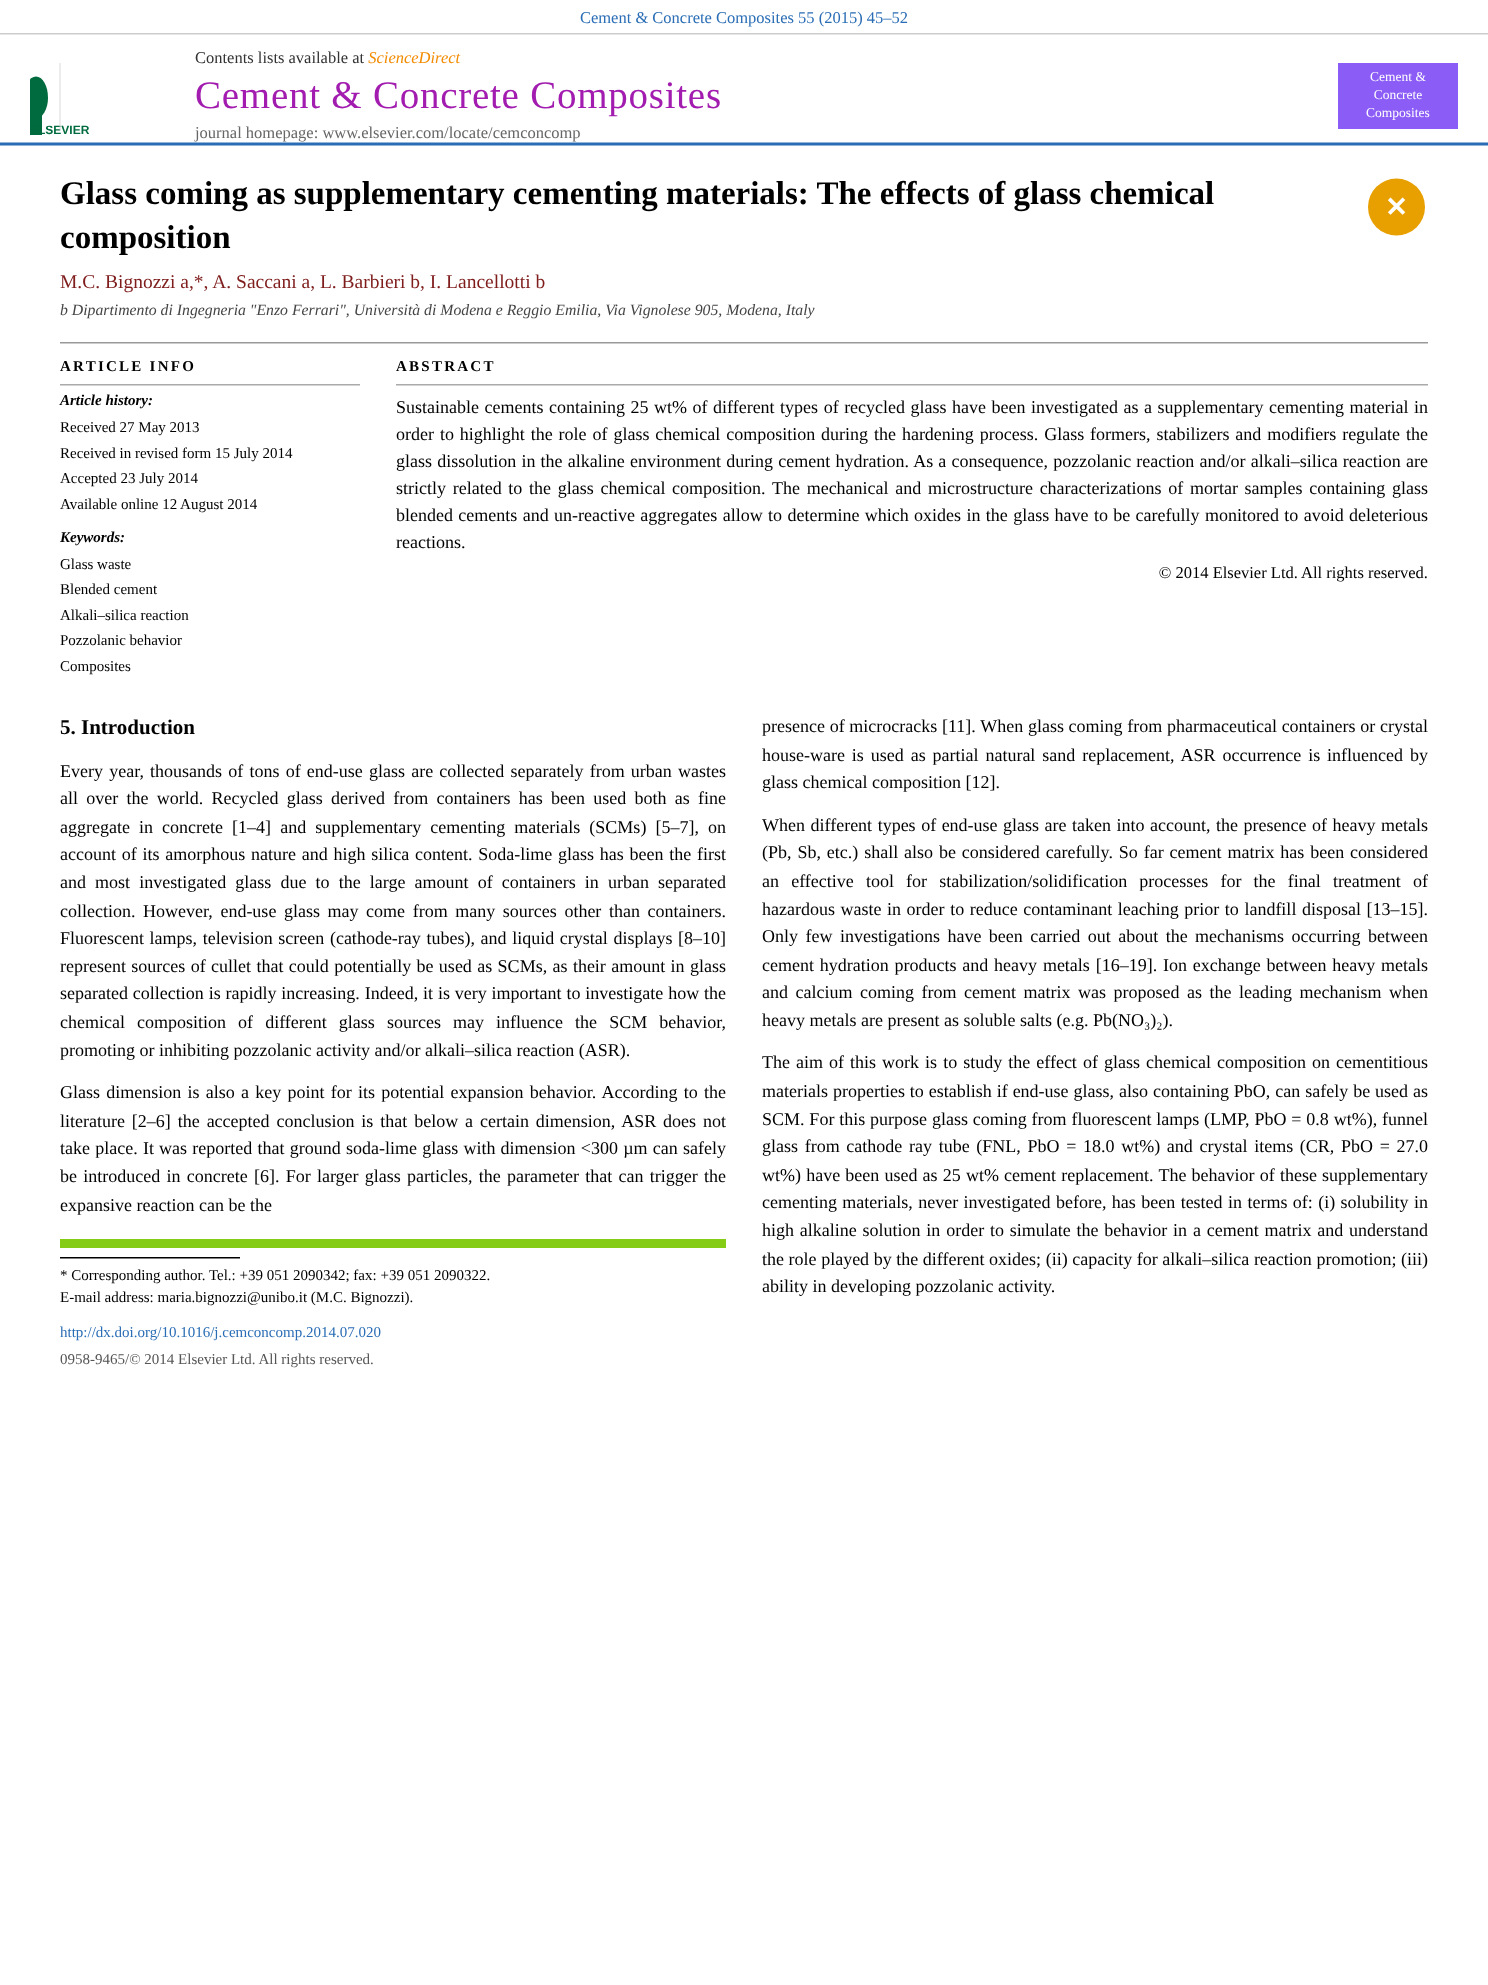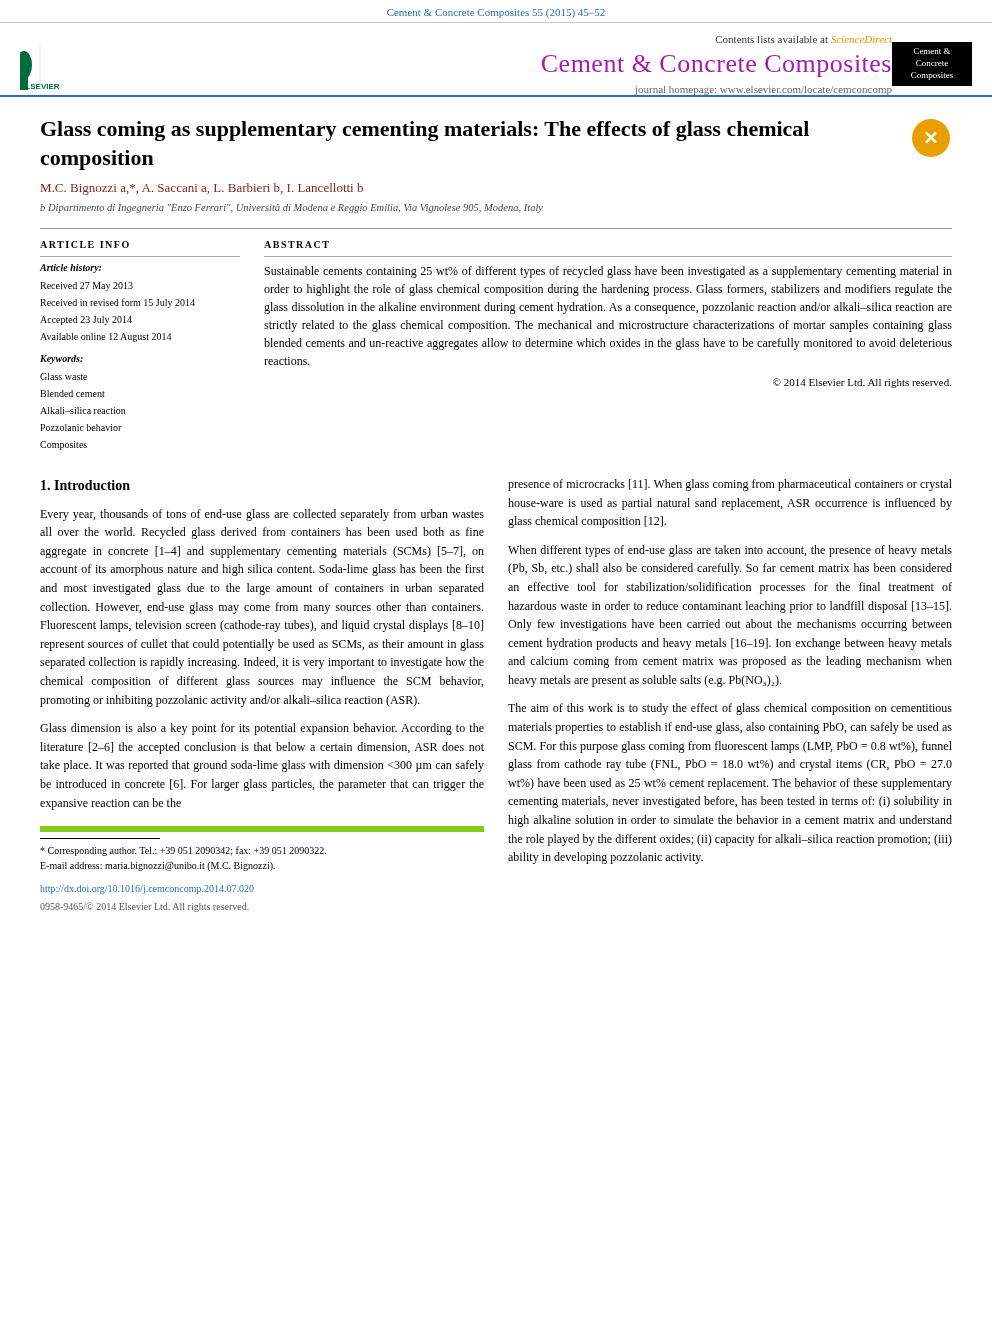--- a/index.html
+++ b/index.html
@@ -29,21 +29,21 @@
       display: flex;
       align-items: center;
     }
     .elsevier-logo {
       width: 90px;
       height: 55px;
       margin-right: 20px;
     }
     .journal-center {
       flex: 1;
-      text-align: right;
+      text-align: left;
     }
     .sciencedirect-line {
       font-size: 11px;
       color: #333;
       margin-bottom: 2px;
     }
     .sciencedirect-link {
       color: #f28b00;
       font-style: italic;
     }
@@ -57,21 +57,21 @@
     .journal-homepage {
       font-size: 11px;
       color: #666;
       margin-top: 2px;
     }
     .journal-logo-right {
       width: 80px;
       text-align: center;
     }
     .journal-logo-box {
-      background: #000000;
+      background: #8b5cf6;
       color: #fff;
       font-size: 9px;
       padding: 4px 6px;
       text-align: center;
       line-height: 1.3;
     }
     .content-area {
       padding: 18px 40px 20px 40px;
     }
     .article-title-section {
@@ -302,21 +302,21 @@
       <hr class="article-info-divider">
       <p class="abstract-text">Sustainable cements containing 25 wt% of different types of recycled glass have been investigated as a supplementary cementing material in order to highlight the role of glass chemical composition during the hardening process. Glass formers, stabilizers and modifiers regulate the glass dissolution in the alkaline environment during cement hydration. As a consequence, pozzolanic reaction and/or alkali–silica reaction are strictly related to the glass chemical composition. The mechanical and microstructure characterizations of mortar samples containing glass blended cements and un-reactive aggregates allow to determine which oxides in the glass have to be carefully monitored to avoid deleterious reactions.</p>
       <p class="copyright-line">© 2014 Elsevier Ltd. All rights reserved.</p>
     </div>
   </div>
 
   <div class="main-body">
     <div class="two-col-body">
 
       <div class="body-col">
-        <div class="section-title">1. Introduction</div>
+        <div class="section-title">5. Introduction</div>
         <p class="body-text">Every year, thousands of tons of end-use glass are collected separately from urban wastes all over the world. Recycled glass derived from containers has been used both as fine aggregate in concrete [1–4] and supplementary cementing materials (SCMs) [5–7], on account of its amorphous nature and high silica content. Soda-lime glass has been the first and most investigated glass due to the large amount of containers in urban separated collection. However, end-use glass may come from many sources other than containers. Fluorescent lamps, television screen (cathode-ray tubes), and liquid crystal displays [8–10] represent sources of cullet that could potentially be used as SCMs, as their amount in glass separated collection is rapidly increasing. Indeed, it is very important to investigate how the chemical composition of different glass sources may influence the SCM behavior, promoting or inhibiting pozzolanic activity and/or alkali–silica reaction (ASR).</p>
         <p class="body-text">Glass dimension is also a key point for its potential expansion behavior. According to the literature [2–6] the accepted conclusion is that below a certain dimension, ASR does not take place. It was reported that ground soda-lime glass with dimension &lt;300 µm can safely be introduced in concrete [6]. For larger glass particles, the parameter that can trigger the expansive reaction can be the</p>
 
         <div class="footnote-section">
           <hr class="footnote-divider">
           <p class="footnote-text">* Corresponding author. Tel.: +39 051 2090342; fax: +39 051 2090322.</p>
           <p class="footnote-text">E-mail address: maria.bignozzi@unibo.it (M.C. Bignozzi).</p>
         </div>
         <div class="footer-links">
           <span>http://dx.doi.org/10.1016/j.cemconcomp.2014.07.020</span>

